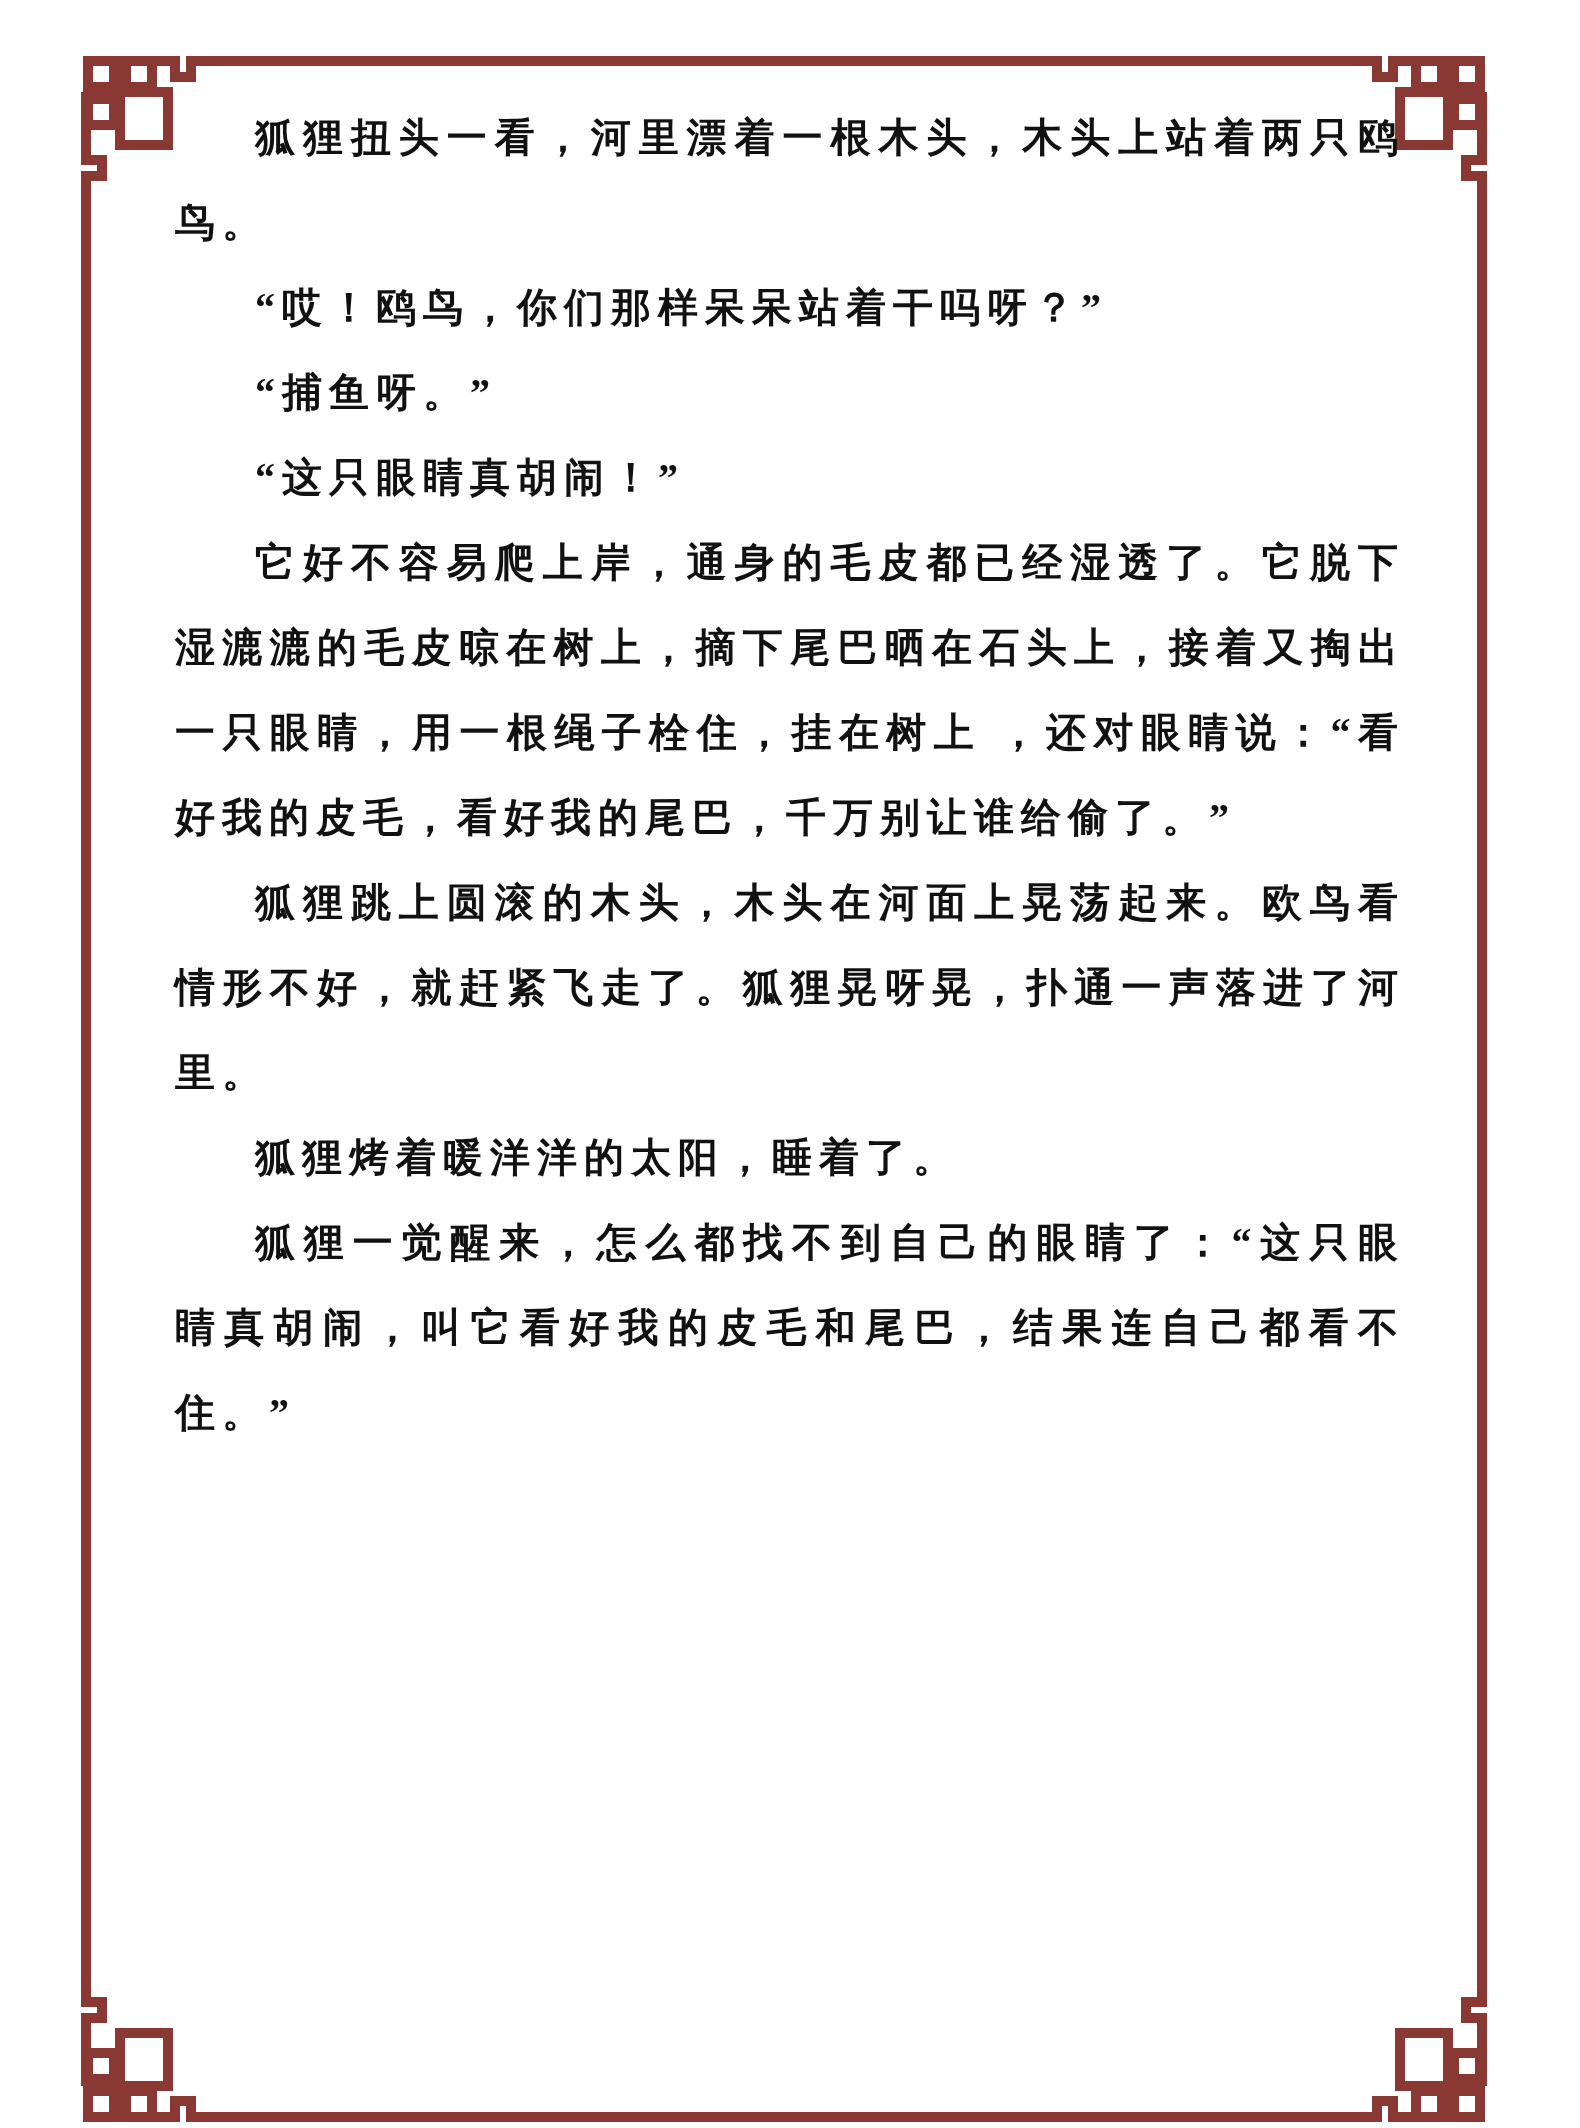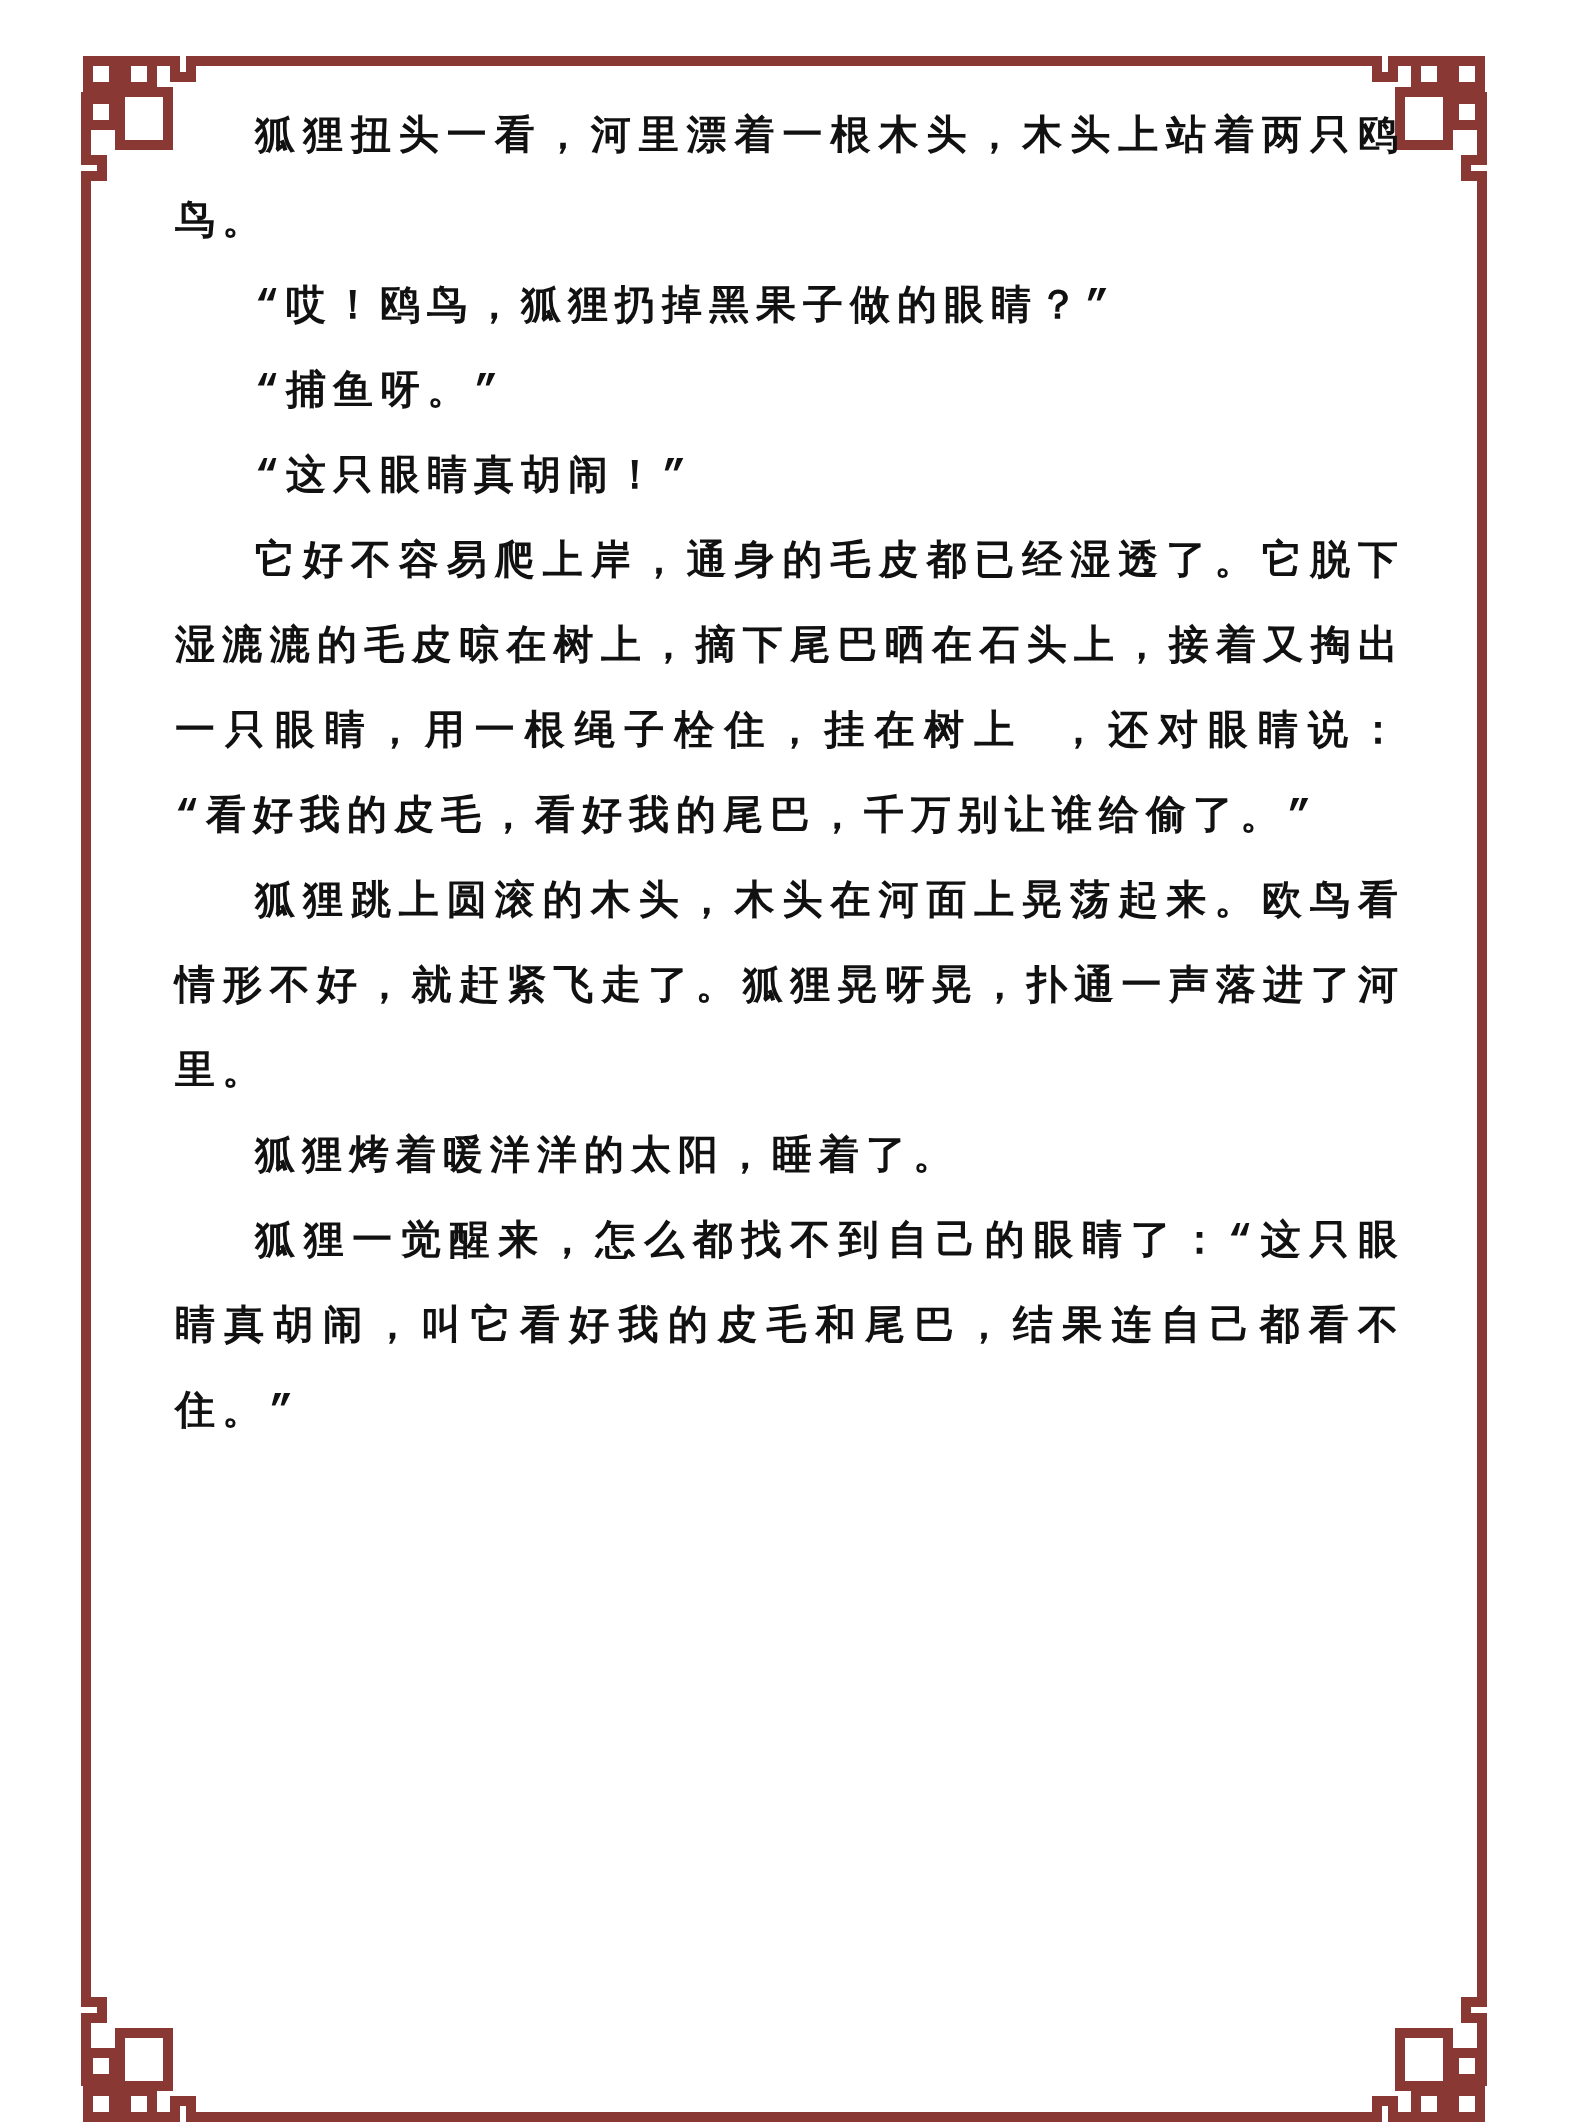--- a/index.html
+++ b/index.html
@@ -7,21 +7,21 @@
     padding: 0;
     background: #e8e8e8;
   }
   .page {
     position: relative;
     width: 1580px;
     height: 2128px;
     margin: 0 auto;
     background: #ffffff;
     overflow: hidden;
-    font-family: Liberation Mono, monospace;
+    font-family: Liberation Serif, serif;
   }
   .frame {
     position: absolute;
     left: 0;
     top: 0;
     width: 1580px;
     height: 2128px;
     pointer-events: none;
   }
   .content {
@@ -63,21 +63,21 @@
         <path d="M 86,92 V 160 H 102 V 176 H 86 V 2002 H 102 V 2018 H 86 V 2086"></path>
       </g>
       <use href="#quad-tl" transform="translate(1568,0) scale(-1,1)"></use>
       <use href="#quad-tl" transform="translate(0,2178) scale(1,-1)"></use>
       <use href="#quad-tl" transform="translate(1568,2178) scale(-1,-1)"></use>
     </g>
   </svg>
 
   <main class="content">
     <p>狐狸扭头一看，河里漂着一根木头，木头上站着两只鸥鸟。</p>
-    <p>“哎！鸥鸟，狐狸扔掉黑果子做的眼睛？”</p>
+    <p>“哎！鸥鸟，你们那样呆呆站着干吗呀？”</p>
     <p>“捕鱼呀。”</p>
     <p>“这只眼睛真胡闹！”</p>
     <p>它好不容易爬上岸，通身的毛皮都已经湿透了。它脱下湿漉漉的毛皮晾在树上，摘下尾巴晒在石头上，接着又掏出一只眼睛，用一根绳子栓住，挂在树上 ，还对眼睛说：“看好我的皮毛，看好我的尾巴，千万别让谁给偷了。”</p>
     <p>狐狸跳上圆滚的木头，木头在河面上晃荡起来。欧鸟看情形不好，就赶紧飞走了。狐狸晃呀晃，扑通一声落进了河里。</p>
     <p>狐狸烤着暖洋洋的太阳，睡着了。</p>
     <p>狐狸一觉醒来，怎么都找不到自己的眼睛了：“这只眼睛真胡闹，叫它看好我的皮毛和尾巴，结果连自己都看不住。”</p>
   </main>
 
 </div>
 

